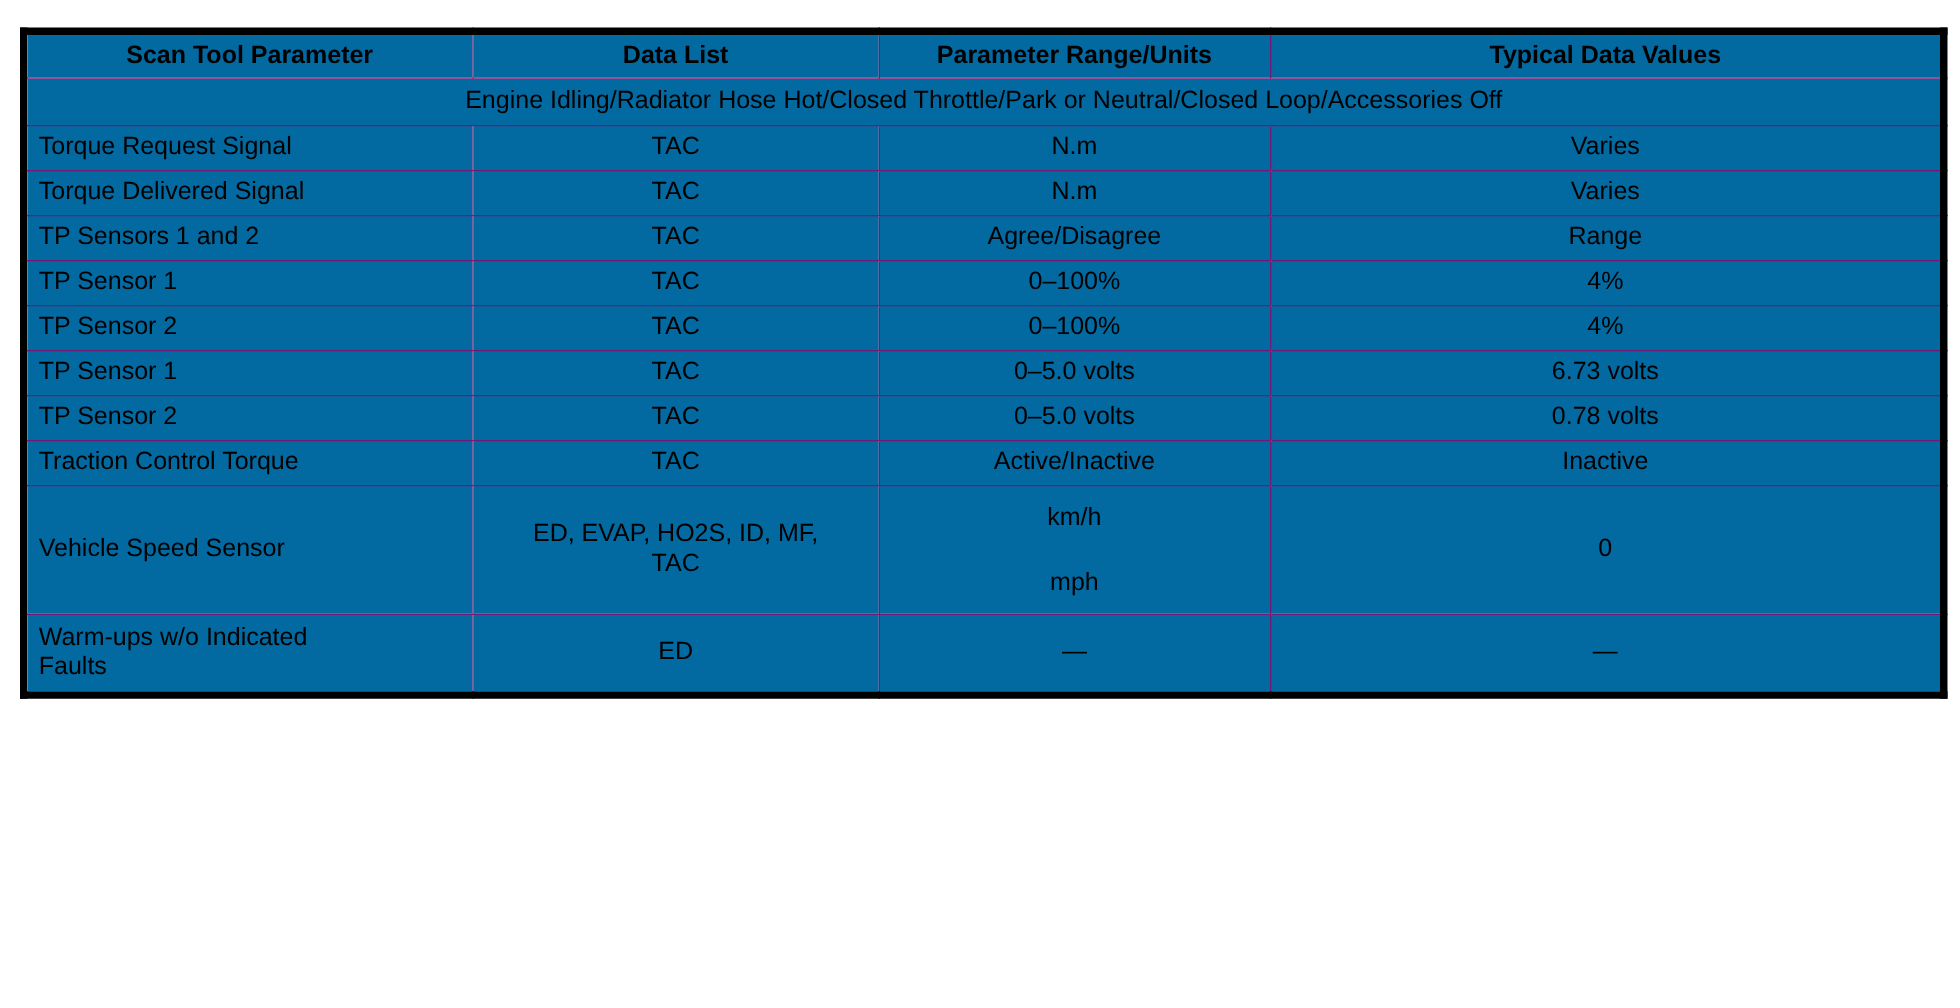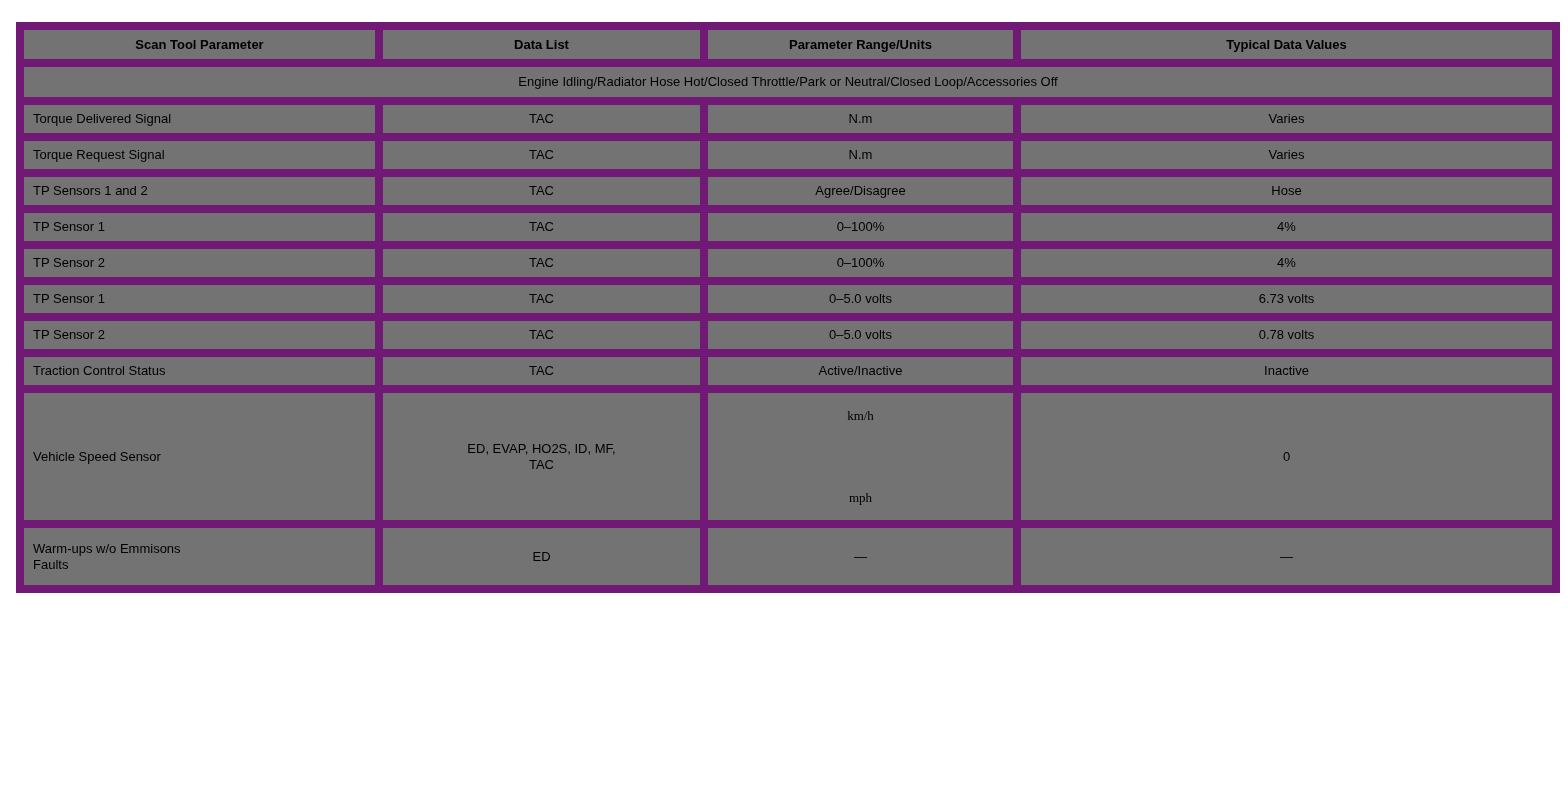--- a/index.html
+++ b/index.html
@@ -18,43 +18,42 @@
     position: absolute;
     left: 16px;
     top: 22px;
     width: 1536px;
     border-collapse: collapse;
     table-layout: fixed;
     border: 6px solid #000;
   }
   .doc-table th,
   .doc-table td {
-    border: 8px solid #701a75;
-    font-size: 13px;
+    border: 1px solid #701a75;
+    font-size: 20px;
     line-height: 1.18;
     text-align: center;
     vertical-align: middle;
     white-space: pre-line;
     padding: 2px 6px;
     overflow: hidden;
-    background: #737373;
+    background: #0369a1;
   }
   .doc-table th {
     font-weight: bold;
   }
   .doc-table td.param {
     text-align: left;
     padding-left: 9px;
   }
   .doc-table td.section {
     font-weight: normal;
   }
   .doc-table td.split {
-    line-height: 41px;
-    font-family: Liberation Serif, serif;
+    line-height: 26px;
   }
   tr.r-head   { height: 37px; }
   tr.r-section{ height: 38px; }
   tr.r-std    { height: 36px; }
   tr.r-tp     { height: 62px; }
   tr.r-vss    { height: 103px; }
   tr.r-w1     { height: 61px; }
   tr.r-w2     { height: 65px; }
 </style>
 </head>
@@ -72,36 +71,36 @@
       <th>Scan Tool Parameter</th>
       <th>Data List</th>
       <th>Parameter Range/Units</th>
       <th>Typical Data Values</th>
     </tr>
     <tr class="r-section">
       <td class="section" colspan="4">Engine Idling/Radiator Hose Hot/Closed Throttle/Park or Neutral/Closed Loop/Accessories Off</td>
     </tr>
 
     <tr class="r-std">
-      <td class="param">Torque Delivered Signal</td>
+      <td class="param">Torque Request Signal</td>
       <td>TAC</td>
       <td>N.m</td>
       <td>Varies</td>
     </tr>
     <tr class="r-std">
-      <td class="param">Torque Request Signal</td>
+      <td class="param">Torque Delivered Signal</td>
       <td>TAC</td>
       <td>N.m</td>
       <td>Varies</td>
     </tr>
     <tr class="r-std">
       <td class="param">TP Sensors 1 and 2</td>
       <td>TAC</td>
       <td>Agree/Disagree</td>
-      <td>Hose</td>
+      <td>Range</td>
     </tr>
     <tr class="r-std">
       <td class="param">TP Sensor 1</td>
       <td>TAC</td>
       <td>0–100%</td>
       <td>4%</td>
     </tr>
     <tr class="r-std">
       <td class="param">TP Sensor 2</td>
       <td>TAC</td>
@@ -114,35 +113,35 @@
       <td>0–5.0 volts</td>
       <td>6.73 volts</td>
     </tr>
     <tr class="r-std">
       <td class="param">TP Sensor 2</td>
       <td>TAC</td>
       <td>0–5.0 volts</td>
       <td>0.78 volts</td>
     </tr>
     <tr class="r-std">
-      <td class="param">Traction Control Status</td>
+      <td class="param">Traction Control Torque</td>
       <td>TAC</td>
       <td>Active/Inactive</td>
       <td>Inactive</td>
     </tr>
     <tr class="r-vss">
       <td class="param">Vehicle Speed Sensor</td>
       <td>ED, EVAP, HO2S, ID, MF,
 TAC</td>
       <td class="split">km/h
 
 mph</td>
       <td>0</td>
     </tr>
     <tr class="r-w2">
-      <td class="param">Warm-ups w/o Emmisons
+      <td class="param">Warm-ups w/o Indicated
 Faults</td>
       <td>ED</td>
       <td>—</td>
       <td>—</td>
     </tr>
   </tbody>
 </table>
 
 </body></html>

